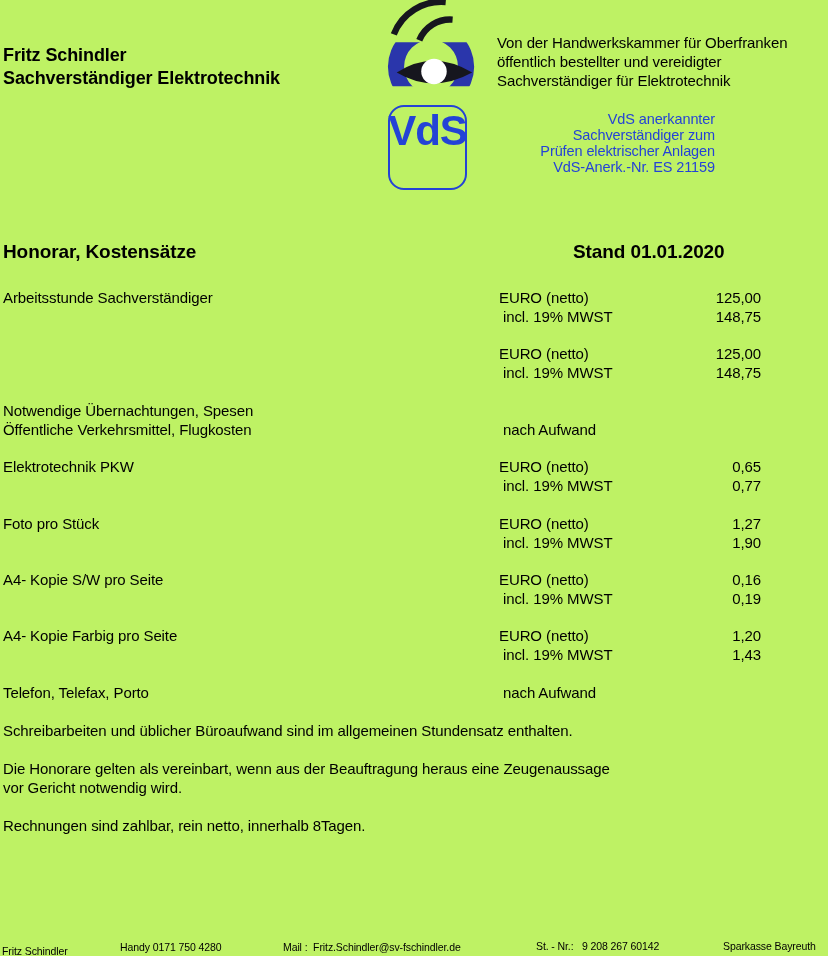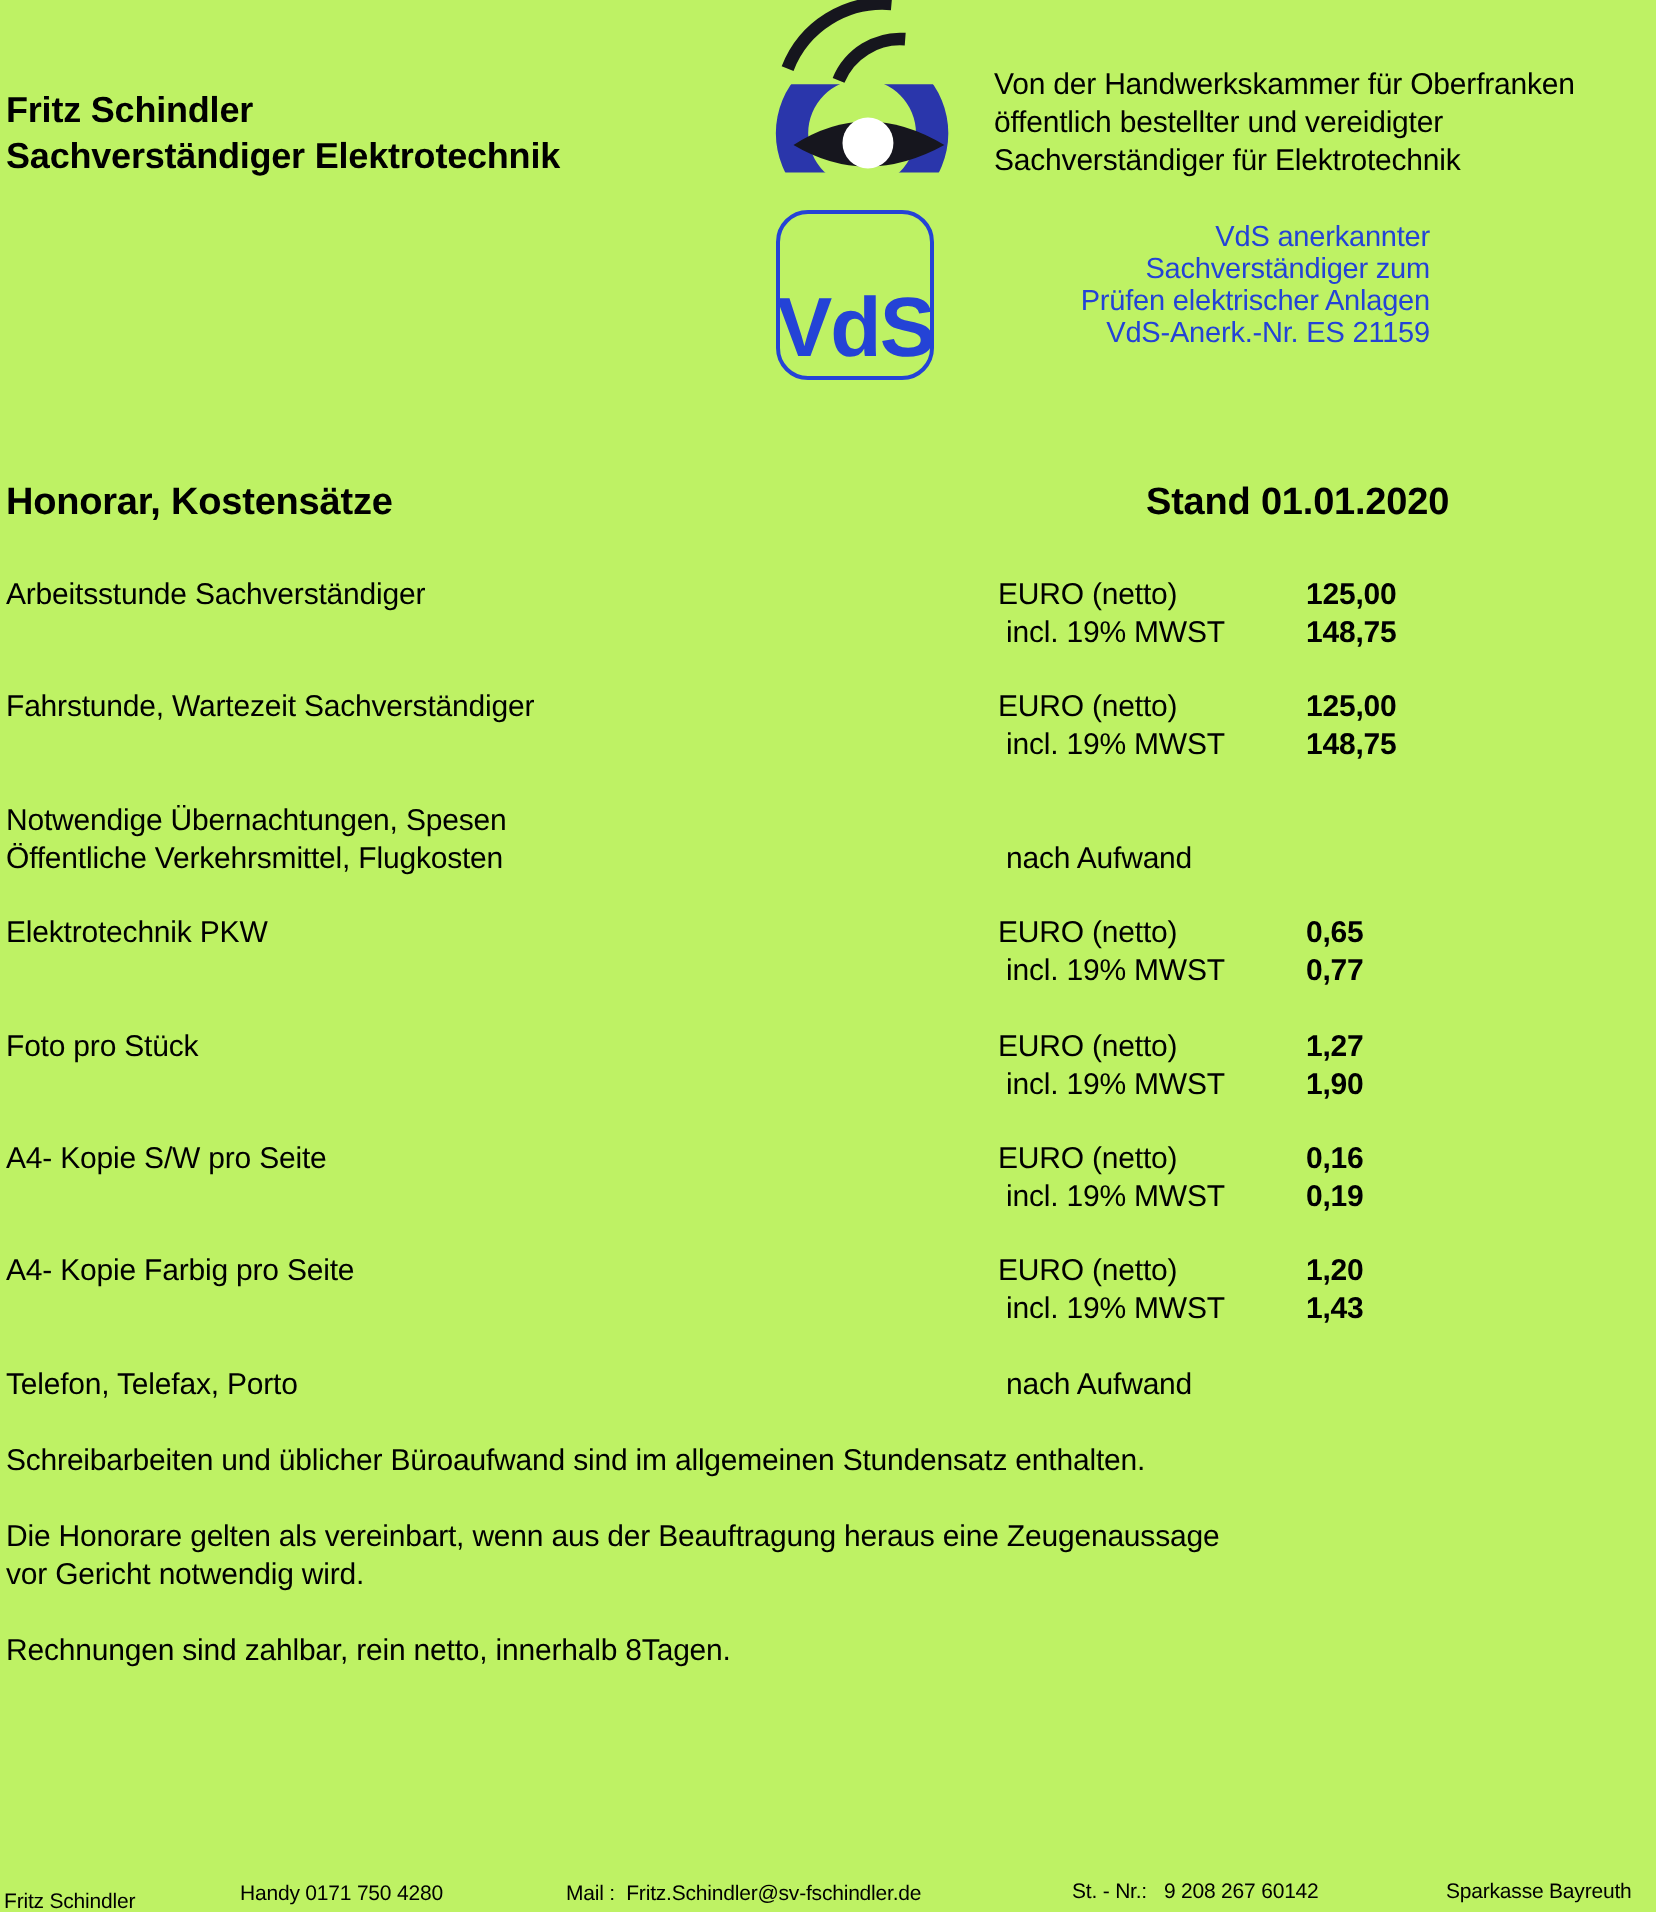--- a/index.html
+++ b/index.html
@@ -12,39 +12,39 @@
     overflow:hidden;
     letter-spacing:-0.1px;
   }
   
   .name-block{position:absolute;left:3px;top:44px;font-size:18px;font-weight:bold;line-height:23px;}
   .hwk-block{position:absolute;left:497px;top:33px;font-size:15px;line-height:19px;}
   .eye-logo{position:absolute;left:383px;top:0;width:100px;height:98px;}
   .vds-box{
     position:absolute;left:388px;top:105px;width:79px;height:85px;
     border:2px solid var(--accent-blue);border-radius:16px;box-sizing:border-box;
-    display:flex;align-items:flex-end;justify-content:center;
+    display:flex;align-items:flex-start;justify-content:center;
   }
   .vds-box span{font-size:42px;font-weight:bold;color:var(--accent-blue);letter-spacing:-1px;}
   .vds-cert{
     position:absolute;left:455px;top:111px;width:260px;
     text-align:right;font-size:14.5px;line-height:16px;color:var(--accent-blue);
   }
   
   .doc-title{position:absolute;left:3px;top:241px;font-size:19px;font-weight:bold;}
   .doc-date{position:absolute;left:573px;top:241px;font-size:19px;font-weight:bold;}
   
   .fee-row{position:absolute;left:0;width:828px;height:40px;font-size:15px;}
   .fee-row .lbl{position:absolute;left:3px;top:0;white-space:pre;}
   .fee-row .lbl2{top:19px;}
   .fee-row .unit{position:absolute;left:499px;top:0;white-space:pre;}
   .fee-row .unit2{left:503px;top:19px;}
   .fee-row .note{position:absolute;left:503px;top:0;}
   .fee-row .note-l2{top:19px;}
-  .fee-row .val{position:absolute;left:653px;top:0;width:80px;text-align:left;font-weight:bold;}
+  .fee-row .val{position:absolute;left:681px;top:0;width:80px;text-align:right;}
   .fee-row .val2{top:19px;}
   
   .note-par{position:absolute;left:3px;width:760px;font-size:15px;line-height:19px;}
   
   .foot-col{position:absolute;font-size:10.5px;line-height:14px;white-space:pre;}
 </style>
 </head>
 <body>
 
 <div class="page">
@@ -90,21 +90,20 @@
 
   <div class="fee-row" style="top:289px">
     <span class="lbl">Arbeitsstunde Sachverständiger</span>
     <span class="unit">EURO (netto)</span>
     <span class="unit unit2">incl. 19% MWST</span>
     <span class="val">125,00</span>
     <span class="val val2">148,75</span>
   </div>
 
   <div class="fee-row" style="top:345px">
-    <span class="lbl">Fahrstunde, Wartezeit Sachverständiger</span>
     <span class="unit">EURO (netto)</span>
     <span class="unit unit2">incl. 19% MWST</span>
     <span class="val">125,00</span>
     <span class="val val2">148,75</span>
   </div>
 
   <div class="fee-row" style="top:402px">
     <span class="lbl">Notwendige Übernachtungen, Spesen</span>
     <span class="lbl lbl2">Öffentliche Verkehrsmittel, Flugkosten</span>
     <span class="note note-l2">nach Aufwand</span>

